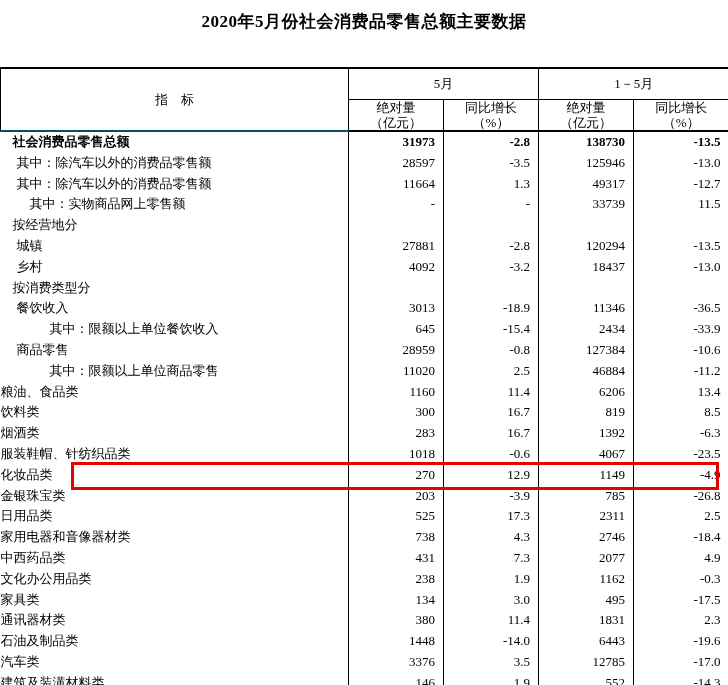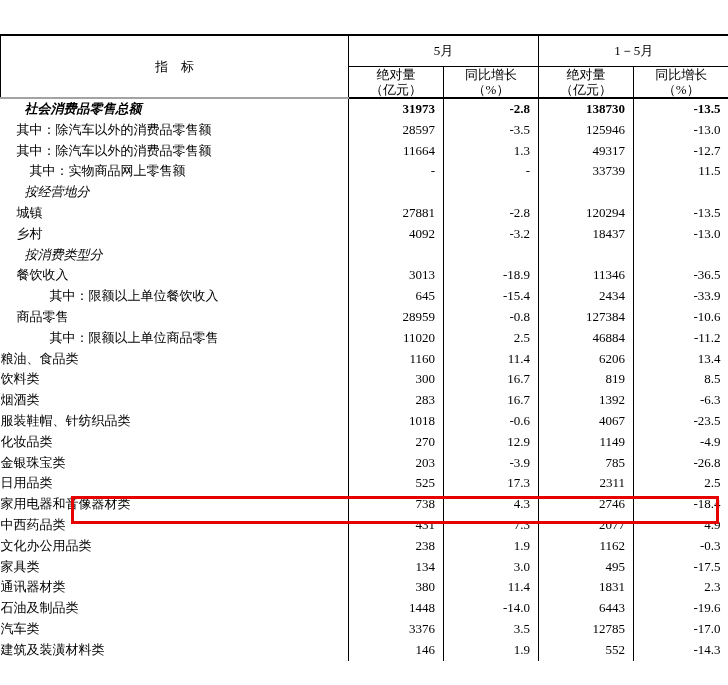--- a/index.html
+++ b/index.html
@@ -5,42 +5,43 @@
   html,body{margin:0;padding:0;background:#fff;}
   body{width:728px;height:685px;overflow:hidden;}
   .page{position:relative;width:728px;height:685px;background:#fff;color:#000;
         font-family:"Liberation Serif","DejaVu Serif",serif;}
   .title{margin:0;padding-top:10px;text-align:center;font-size:17px;font-weight:bold;
          letter-spacing:0.5px;}
   table.stats{border-collapse:collapse;table-layout:fixed;width:728px;margin-top:34px;
               border-top:2px solid #000;}
   th{font-weight:normal;font-size:13px;padding:0;}
   td{padding:0;font-size:13px;height:20.8px;line-height:20.8px;white-space:nowrap;overflow:hidden;}
-  .th-ind{border-left:1px solid #000;border-bottom:2px solid #a3a3a3;text-align:center;
+  .th-ind{border-left:1px solid #000;border-bottom:2px solid #0c4a6e;text-align:center;
           font-size:13px;}
   .th-group{height:30px;border-left:1px solid #000;border-bottom:1px solid #000;
             text-align:center;vertical-align:middle;}
   .th-sub{height:28px;border-left:1px solid #000;border-bottom:2px solid #000;
           text-align:center;vertical-align:middle;line-height:13px;}
   .th-sub div{line-height:13px;padding:1px 0;}
   td.label{text-align:left;}
   td.num{border-left:1px solid #000;text-align:right;padding-right:8px;}
-  .indent-0{padding-left:24px;font-style:italic;}
+  .indent-0{padding-left:12px;}
   .indent-1{padding-left:16px;}
   .indent-2{padding-left:29px;}
   .indent-3{padding-left:49px;}
   .indent-4{}
   .bold{font-weight:bold;}
   .hlbox{position:absolute;border:3px solid #e60000;left:71px;width:642px;
          pointer-events:none;background:transparent;}
 </style>
 </head>
 <body>
 
 <div class="page">
+  <h1 class="title">2020年5月份社会消费品零售总额主要数据</h1>
 
   <table class="stats">
     <colgroup>
       <col style="width:348px">
       <col style="width:95px">
       <col style="width:95px">
       <col style="width:95px">
       <col style="width:95px">
     </colgroup>
     <thead>

